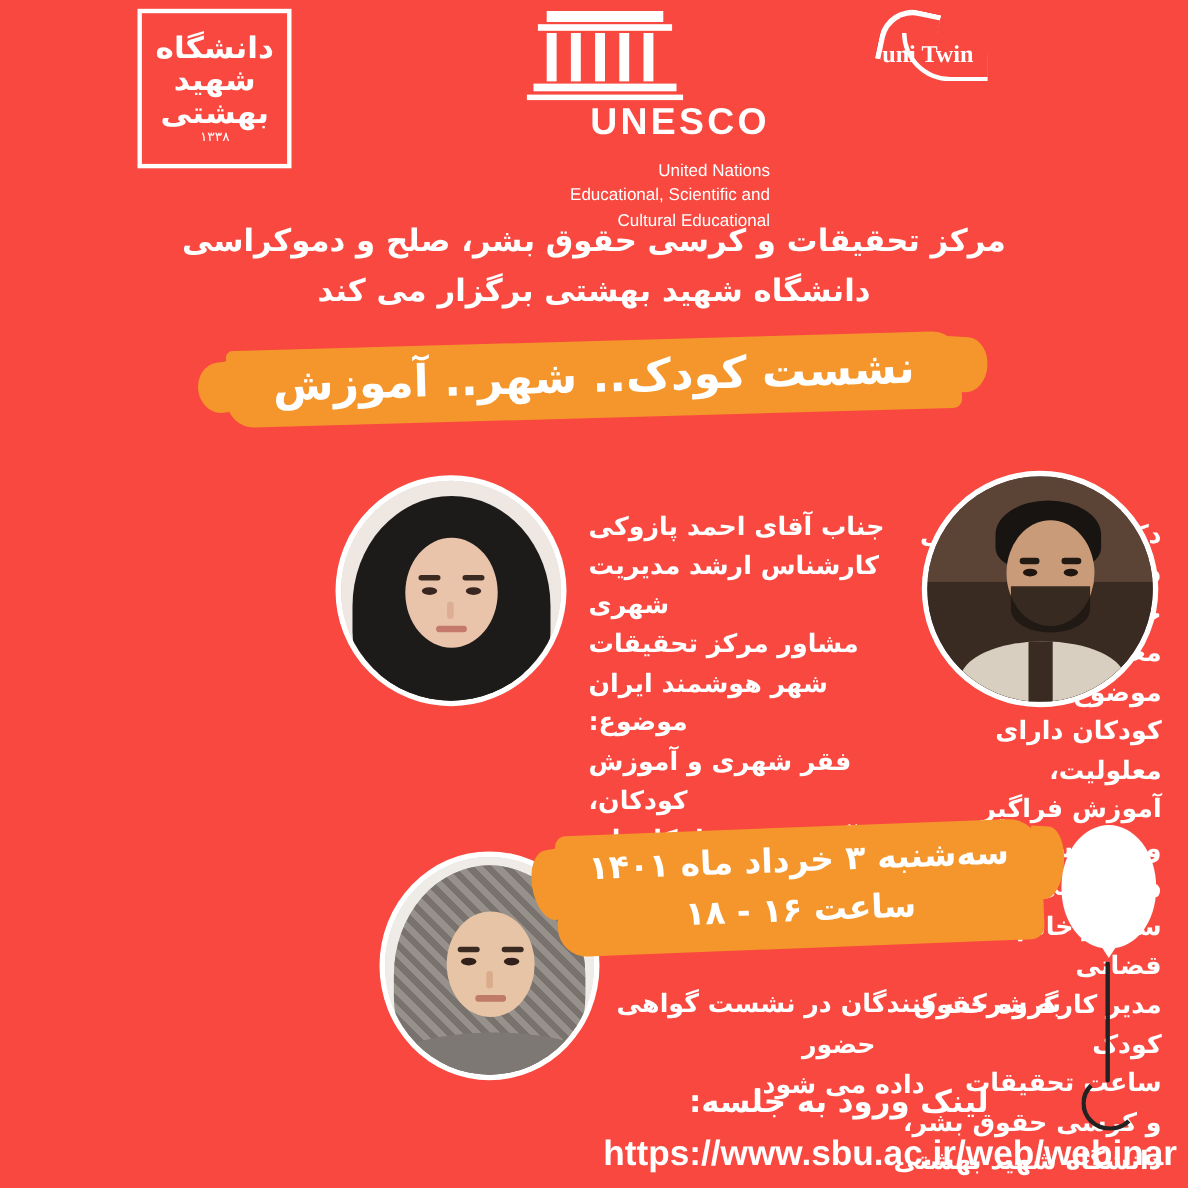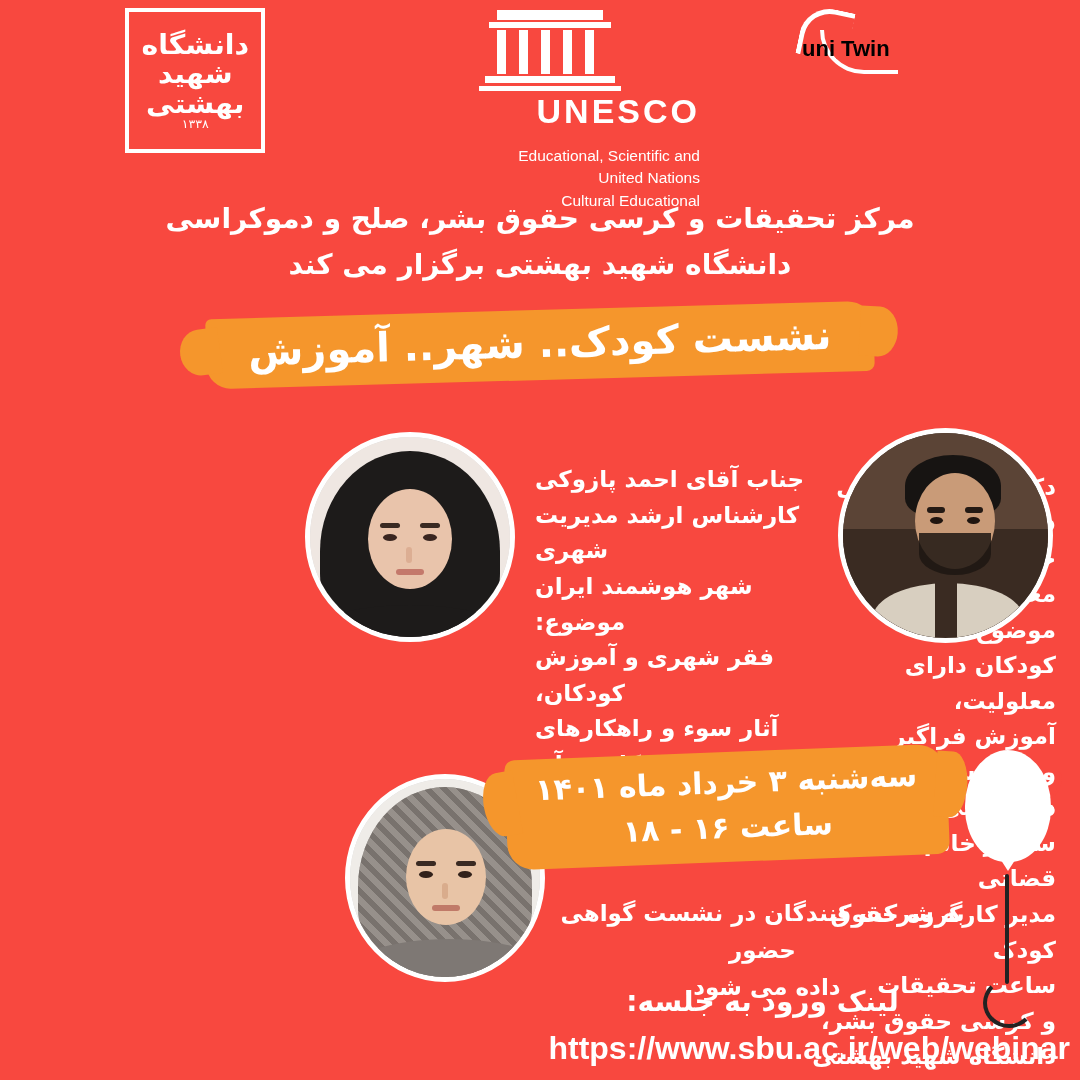--- a/index.html
+++ b/index.html
@@ -73,22 +73,22 @@
     border-left:5px solid #fff;border-top:5px solid #fff;
     border-radius:60% 0 0 0;transform:rotate(12deg);
   }
   .unitwin .mark .curve{
     position:absolute;left:30px;top:22px;width:74px;height:40px;
     border:4px solid #fff;border-top:none;border-right:none;
     border-radius:0 0 0 70px;
   }
   .unitwin .mark .uni{
     position:absolute;left:12px;top:28px;
-    font-family:Liberation Sans, sans-serif;
-    font-size:22px;font-weight:bold;color:#000000;letter-spacing:0px;
+    font-family:Liberation Serif, serif;
+    font-size:22px;font-weight:bold;color:#ffffff;letter-spacing:0px;
   }
   .unitwin .txt{
     font-family:"Liberation Sans", sans-serif;
     font-size:14.5px;line-height:1.5;color:#fff;margin-top:6px;
   }
 
   
   .intro{
     position:absolute;top:196px;left:0;width:1080px;text-align:center;
     font-size:28px;font-weight:bold;line-height:1.65;
@@ -229,22 +229,22 @@
         <div class="col" style="left:22px"></div>
         <div class="col" style="left:44px"></div>
         <div class="col" style="left:66px"></div>
         <div class="col" style="left:88px"></div>
         <div class="col" style="left:110px"></div>
         <div class="base"></div>
         <div class="base2"></div>
       </div>
       <div class="word">UNESCO</div>
       <div class="sub">
+        <div>United Nations</div>
         <div>Educational, Scientific and</div>
-        <div>United Nations</div>
         <div>Cultural Educational</div>
       </div>
     </div>
 
     <div class="unitwin">
       <div class="mark">
         <div class="swoosh"></div>
         <div class="curve"></div>
         <div class="uni">uni Twin</div>
       </div>
@@ -287,20 +287,21 @@
       <div class="f-hair" style="left:96px;top:110px;width:6px;height:16px;background:#dcae93;border-radius:3px;"></div>
       <div class="f-hair" style="left:86px;top:132px;width:28px;height:6px;background:#c4796b;border-radius:4px;"></div>
 
       <div class="f-hair" style="left:-10px;top:168px;width:220px;height:70px;background:#1d1b1a;border-radius:50% 50% 0 0;"></div>
     </div>
   </div>
 
   <div class="speaker-text" id="speaker2-text">
     <div>جناب آقای احمد پازوکی</div>
     <div>کارشناس ارشد مدیریت شهری</div>
+    <div>مشاور مرکز تحقیقات</div>
     <div>شهر هوشمند ایران</div>
     <div>موضوع:</div>
     <div>فقر شهری و آموزش کودکان،</div>
     <div>آثار سوء و راهکارهای کاهش آن</div>
   </div>
 
   <div class="avatar" id="speaker2-photo">
     <div class="face" style="background:#4a3a30;">
       <div class="f-hair" style="left:0;top:0;width:205px;height:110px;background:#5b4436;"></div>
       <div class="f-hair" style="left:0;top:96px;width:205px;height:110px;background:#3a2b22;"></div>

